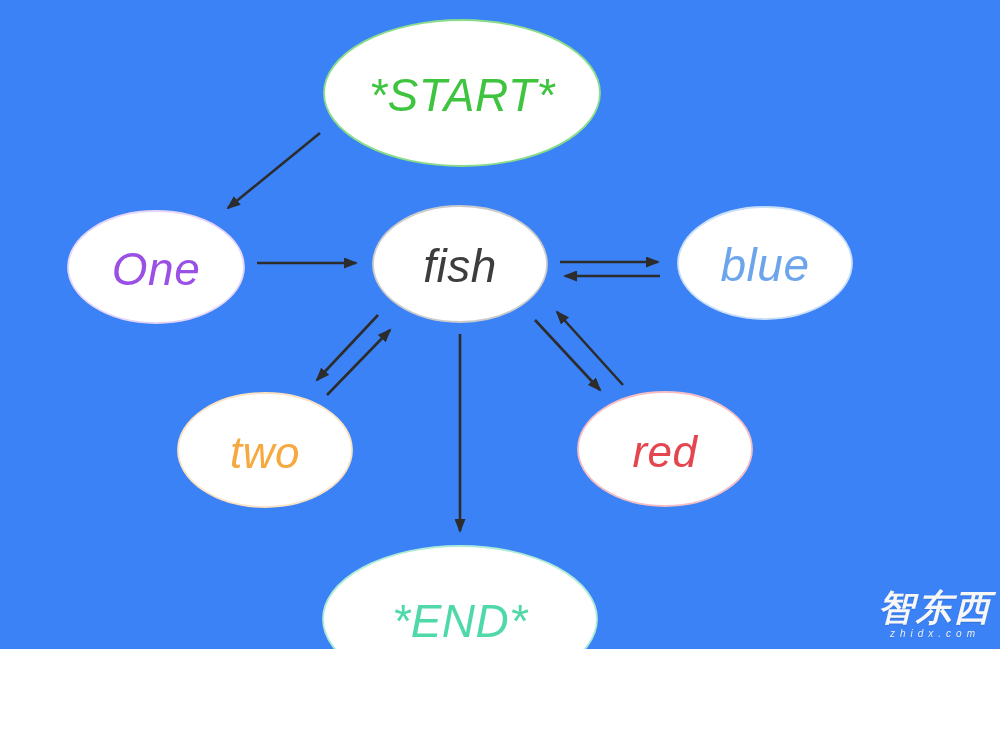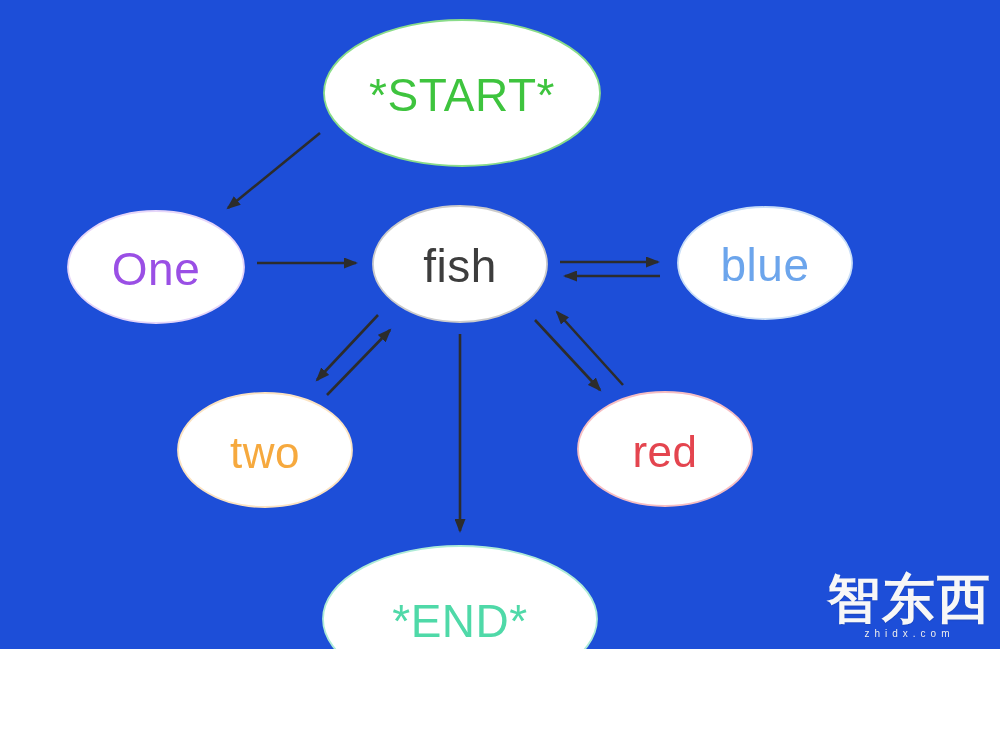--- a/index.html
+++ b/index.html
@@ -5,22 +5,23 @@
   html, body {
     margin: 0;
     padding: 0;
     background: #ffffff;
     font-family: "Liberation Sans", sans-serif;
   }
   .stage {
     position: relative;
     width: 1000px;
     height: 649px;
-    background: #1d4ed8;
+    background: #3b82f6;
     overflow: hidden;
+    font-style: italic;
   }
   svg.diagram {
     position: absolute;
     left: 0;
     top: 0;
     width: 1000px;
     height: 737px;
   }
   .node-ellipse {
     fill: #ffffff;
@@ -39,21 +40,21 @@
   }
   .watermark {
     position: absolute;
     right: 8px;
     bottom: 10px;
     text-align: center;
     user-select: none;
     color: #f4f4f4;
   }
   .wm-logo {
-    font-size: 53px;
+    font-size: 36px;
     font-weight: bold;
     letter-spacing: 2px;
     line-height: 1.05;
     color: #f7f7f7;
     text-shadow: 0 1px 1px rgba(0,0,0,0.10), 0 0 1px rgba(0,0,0,0.06);
   }
   .wm-sub {
     margin-top: 1px;
     font-size: 10px;
     letter-spacing: 5px;

